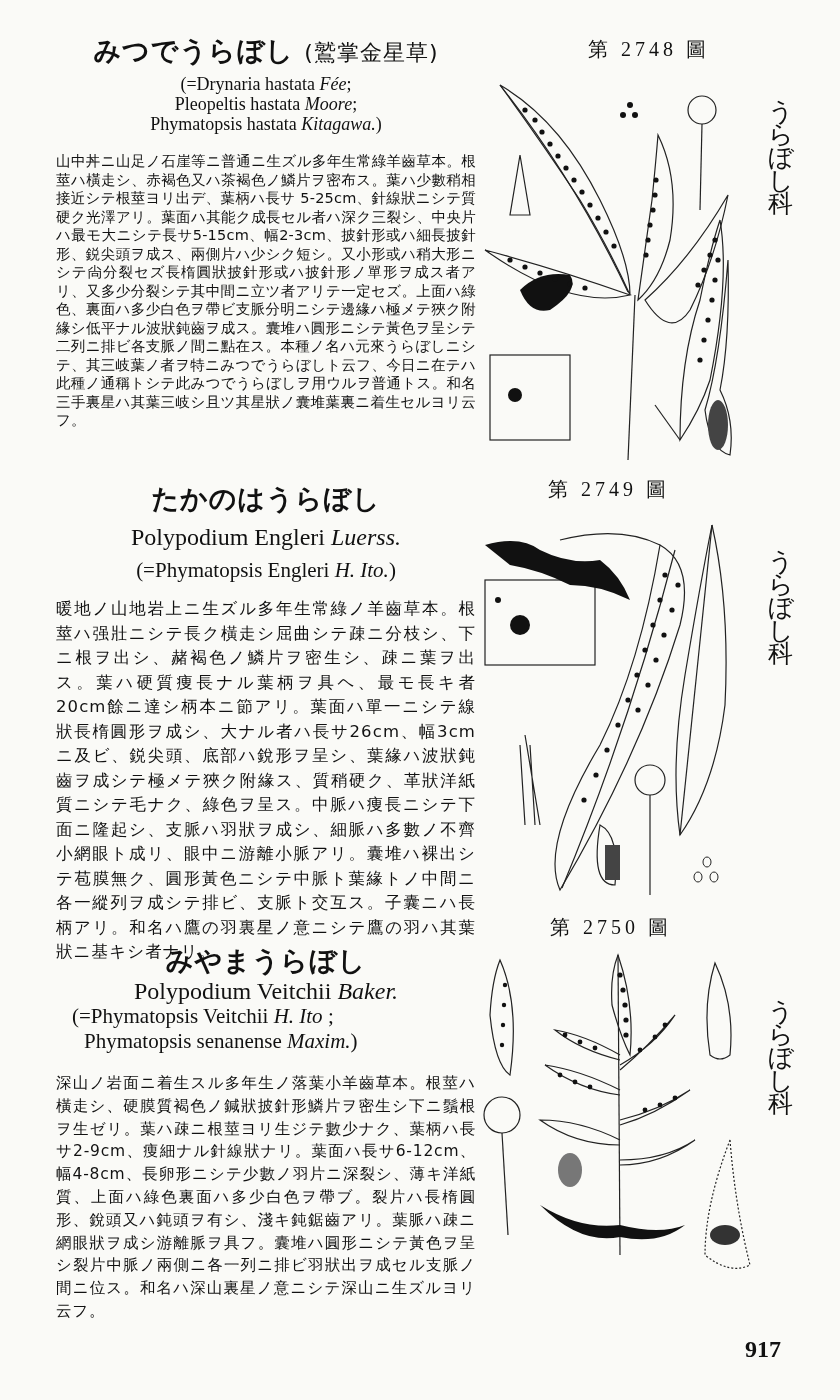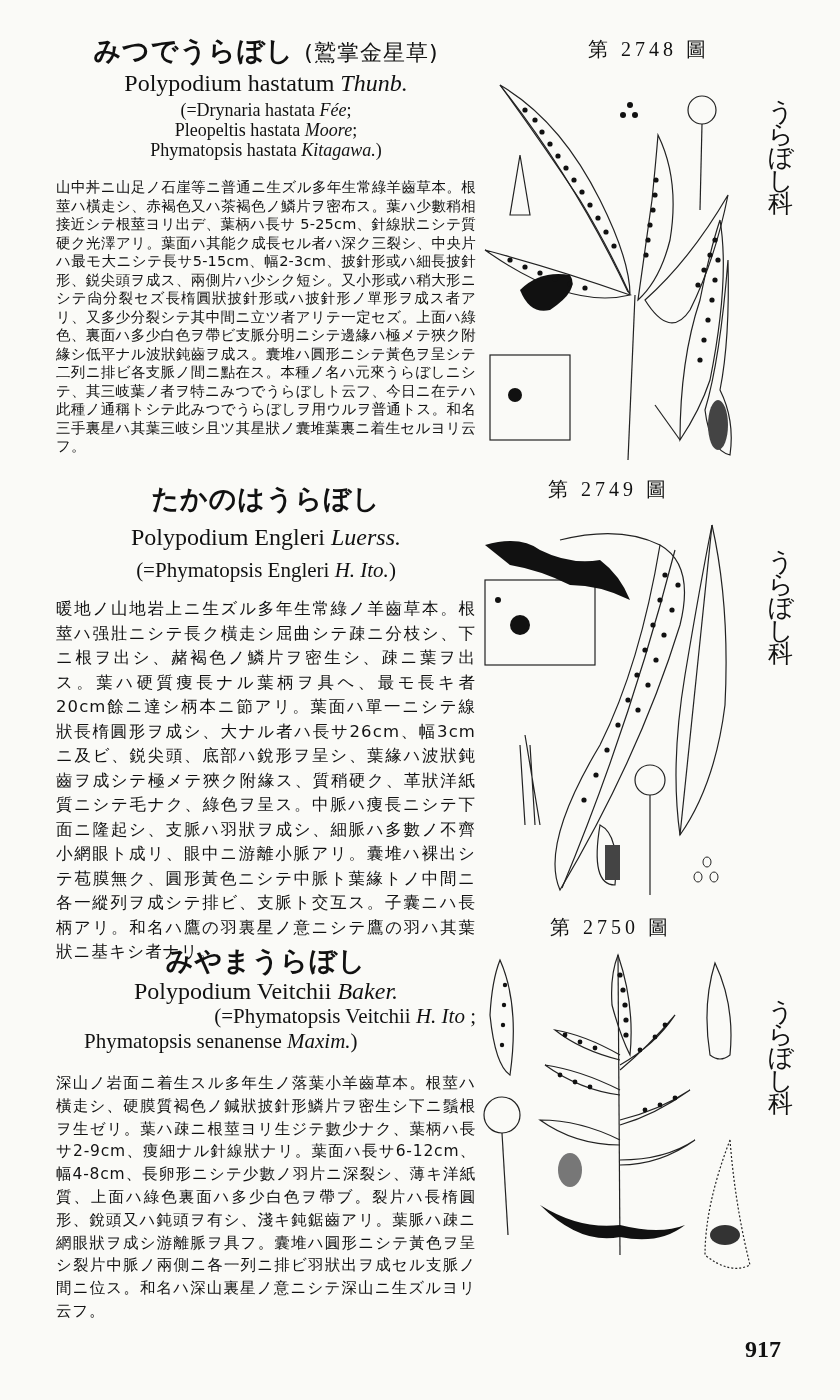--- a/index.html
+++ b/index.html
@@ -48,24 +48,20 @@
   }
 </style>
 </head>
 <body>
 
 <div class="entry" style="top:34px;">
   <div class="ja-title">
     <span>みつでうらぼし</span>
     <span class="kanji">(鷲掌金星草)</span>
   </div>
-  <div class="latin">
-    <span>Polypodium hastatum</span>
-    <i>Thunb.</i>
-  </div>
   <div class="syn" style="margin-top:4px;"><span>(=Drynaria hastata </span><i>Fée</i><span>;</span></div>
   <div class="syn"><span>Pleopeltis hastata </span><i>Moore</i><span>;</span></div>
   <div class="syn"><span>Phymatopsis hastata </span><i>Kitagawa.</i><span>)</span></div>
   <div class="body">山中丼ニ山足ノ石崖等ニ普通ニ生ズル多年生常綠羊齒草本。根莖ハ橫走シ、赤褐色又ハ茶褐色ノ鱗片ヲ密布ス。葉ハ少數稍相接近シテ根莖ヨリ出デ、葉柄ハ長サ 5-25cm、針線狀ニシテ質硬ク光澤アリ。葉面ハ其能ク成長セル者ハ深ク三裂シ、中央片ハ最モ大ニシテ長サ5-15cm、幅2-3cm、披針形或ハ細長披針形、鋭尖頭ヲ成ス、兩側片ハ少シク短シ。又小形或ハ稍大形ニシテ尙分裂セズ長楕圓狀披針形或ハ披針形ノ單形ヲ成ス者アリ、又多少分裂シテ其中間ニ立ツ者アリテ一定セズ。上面ハ綠色、裏面ハ多少白色ヲ帶ビ支脈分明ニシテ邊緣ハ極メテ狹ク附緣シ低平ナル波狀鈍齒ヲ成ス。囊堆ハ圓形ニシテ黃色ヲ呈シテ二列ニ排ビ各支脈ノ間ニ點在ス。本種ノ名ハ元來うらぼしニシテ、其三岐葉ノ者ヲ特ニみつでうらぼしト云フ、今日ニ在テハ此種ノ通稱トシテ此みつでうらぼしヲ用ウルヲ普通トス。和名三手裏星ハ其葉三岐シ且ツ其星狀ノ囊堆葉裏ニ着生セルヨリ云フ。</div>
 </div>
 
 <div class="entry" style="top:482px;">
   <div class="ja-title">
     <span>たかのはうらぼし</span>
   </div>
@@ -78,21 +74,21 @@
 </div>
 
 <div class="entry" style="top:944px;">
   <div class="ja-title">
     <span>みやまうらぼし</span>
   </div>
   <div class="latin">
     <span>Polypodium Veitchii</span>
     <i>Baker.</i>
   </div>
-  <div class="syn big" style="text-align:right;padding-left:16px;"><span>(=Phymatopsis Veitchii </span><i>H. Ito</i><span> ;</span></div>
+  <div class="syn big" style="text-align:left;padding-left:16px;"><span>(=Phymatopsis Veitchii </span><i>H. Ito</i><span> ;</span></div>
   <div class="syn big" style="text-align:left;padding-left:28px;"><span>Phymatopsis senanense </span><i>Maxim.</i><span>)</span></div>
   <div class="body mid">深山ノ岩面ニ着生スル多年生ノ落葉小羊齒草本。根莖ハ橫走シ、硬膜質褐色ノ鍼狀披針形鱗片ヲ密生シ下ニ鬚根ヲ生ゼリ。葉ハ疎ニ根莖ヨリ生ジテ數少ナク、葉柄ハ長サ2-9cm、痩細ナル針線狀ナリ。葉面ハ長サ6-12cm、幅4-8cm、長卵形ニシテ少數ノ羽片ニ深裂シ、薄キ洋紙質、上面ハ綠色裏面ハ多少白色ヲ帶ブ。裂片ハ長楕圓形、銳頭又ハ鈍頭ヲ有シ、淺キ鈍鋸齒アリ。葉脈ハ疎ニ網眼狀ヲ成シ游離脈ヲ具フ。囊堆ハ圓形ニシテ黃色ヲ呈シ裂片中脈ノ兩側ニ各一列ニ排ビ羽狀出ヲ成セル支脈ノ間ニ位ス。和名ハ深山裏星ノ意ニシテ深山ニ生ズルヨリ云フ。</div>
 </div>
 
 <div class="fig-label" style="left:548px;top:36px;margin-left:40px;">第 2748 圖</div>
 <div class="fig-label" style="left:548px;top:476px;">第 2749 圖</div>
 <div class="fig-label" style="left:550px;top:914px;">第 2750 圖</div>
 
 <div class="family" style="left:768px;top:100px;">うらぼし科</div>
 <div class="family" style="left:768px;top:550px;">うらぼし科</div>

